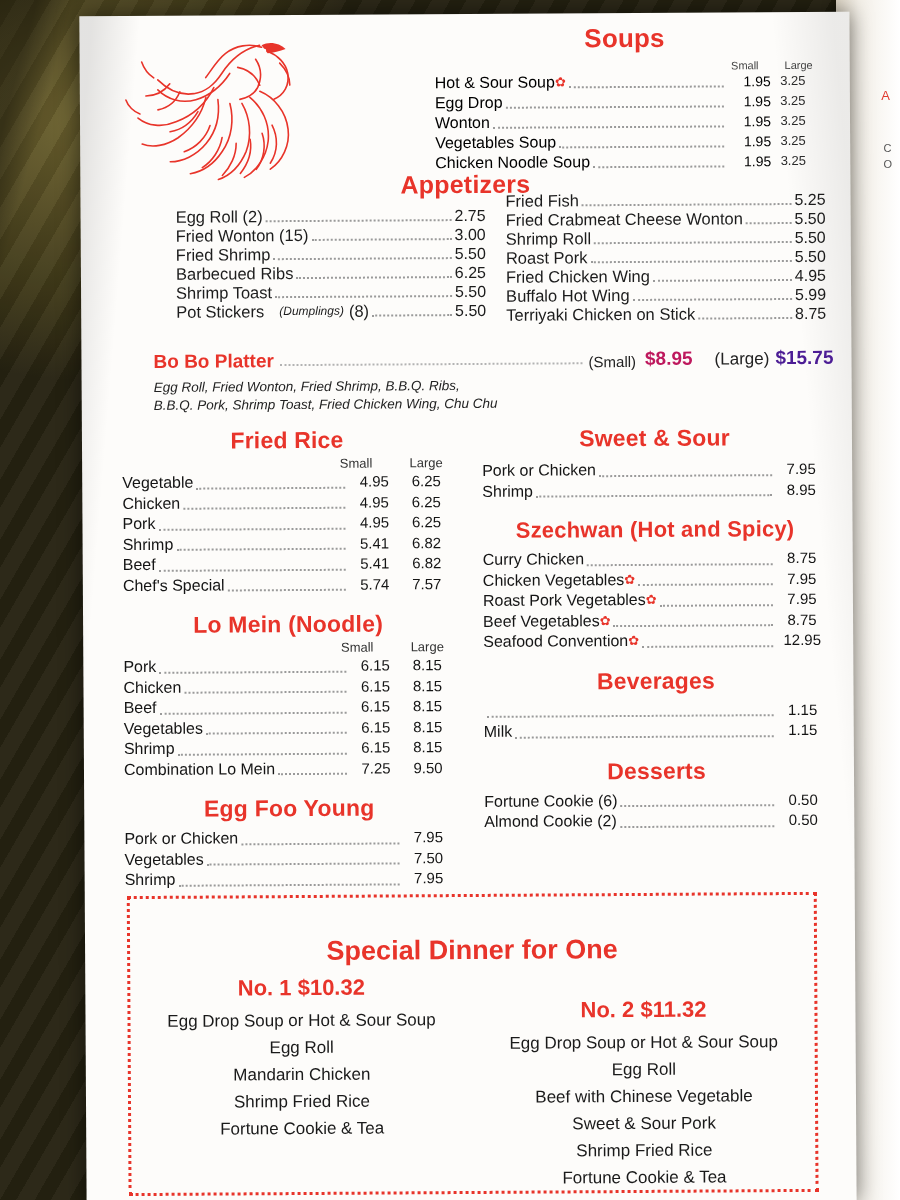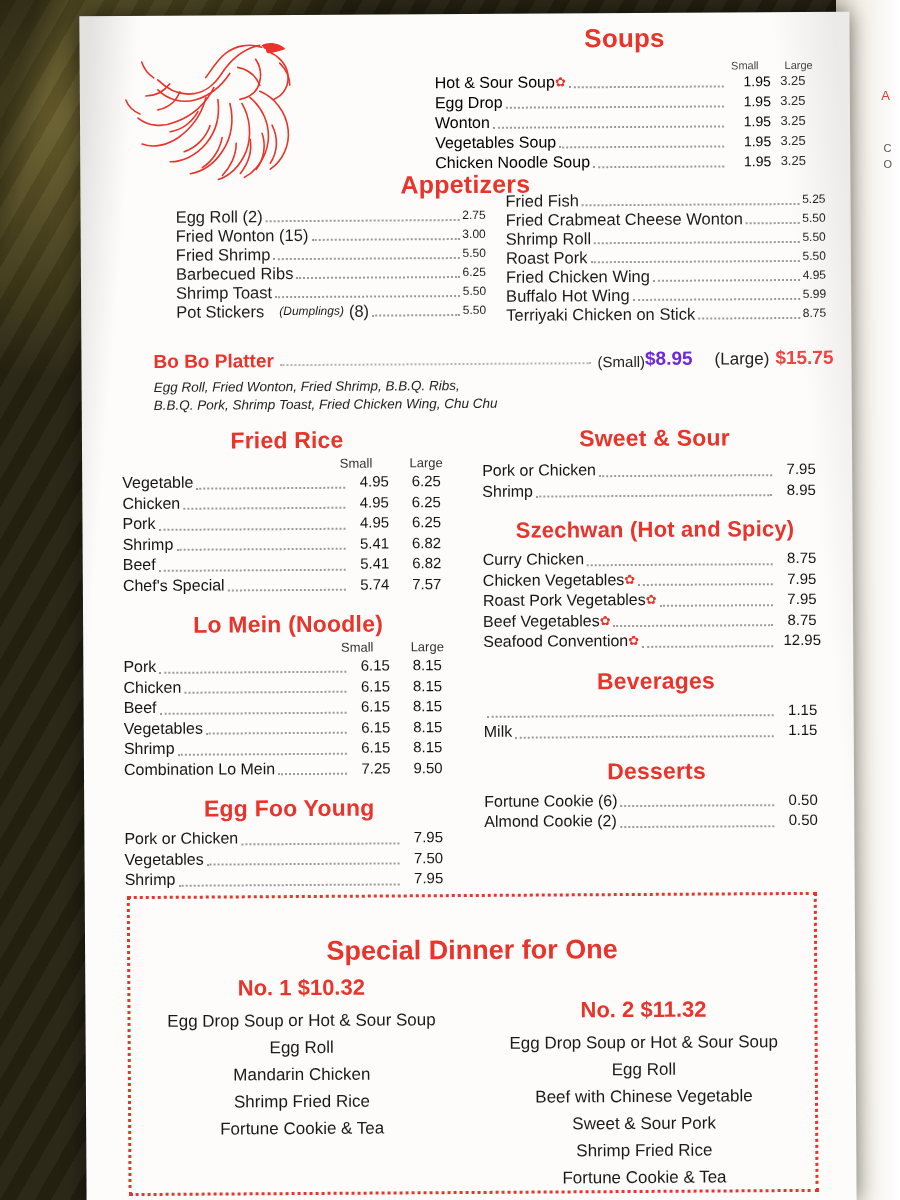--- a/index.html
+++ b/index.html
@@ -74,32 +74,32 @@
   .soups-hd { text-align:center; margin-bottom:6px; }
   .sl-head { display:flex; justify-content:flex-end; font-size:11px; color:#444; gap:16px; padding-right:2px; }
   .sl-head span:first-child { margin-right:10px; }
   .soup-row { display:flex; align-items:flex-end; font-size:16px; line-height:20px; }
   .soup-row .pr-s { width:44px; text-align:right; font-size:14px; }
   .soup-row .pr-l { width:44px; text-align:center; font-size:13px; color:#2b2b2b;}
 
   .app-hd { position:absolute; left:0; right:0; top:156px; }
   .app-left { position:absolute; left:95px; top:192px; width:310px; }
   .app-right { position:absolute; left:425px; top:178px; width:320px; }
-  .app-left .row .pr, .app-right .row .pr { font-size:12px; }
+  .app-left .row .pr, .app-right .row .pr { font-size:16px; }
   .small-ital { font-style:italic; font-size:12px; }
 
   
   .bobo { position:absolute; left:72px; top:335px; width:680px; }
   .bobo-line { display:flex; align-items:flex-end; font-size:19px; }
   .bobo-line .t { color:#e8342a; font-weight:bold; white-space:nowrap; }
   .bobo-line .d { flex:1; border-bottom:2px dotted #b3b3b3; margin:0 6px 6px 6px; }
   .bobo-line .sm { color:#222; font-size:15px; }
-  .bobo-line .p1 { color:#6d28d9; font-weight:bold; font-size:19px; margin-left:0; }
+  .bobo-line .p1 { color:#be185d; font-weight:bold; font-size:19px; margin-left:9px; }
   .bobo-line .lg { color:#222; font-size:17px; margin-left:22px; }
-  .bobo-line .p2 { color:#ef4444; font-weight:bold; font-size:19px; margin-left:6px; }
+  .bobo-line .p2 { color:#4c1d95; font-weight:bold; font-size:19px; margin-left:6px; }
   .bobo-sub { font-style:italic; font-size:13.5px; color:#222; margin-top:6px; line-height:18px; }
 
   
   .colL { position:absolute; left:40px; top:412px; width:330px; }
   .colR { position:absolute; left:400px; top:412px; width:345px; }
 
   .sl-hdr2 { display:flex; justify-content:flex-end; font-size:13px; color:#333; gap:18px; margin:2px 0 1px 0; }
   .sl-hdr2 span { width:52px; text-align:center; }
 
   .r2 { display:flex; align-items:flex-end; font-size:16px; line-height:20.5px; color:#151515; }

